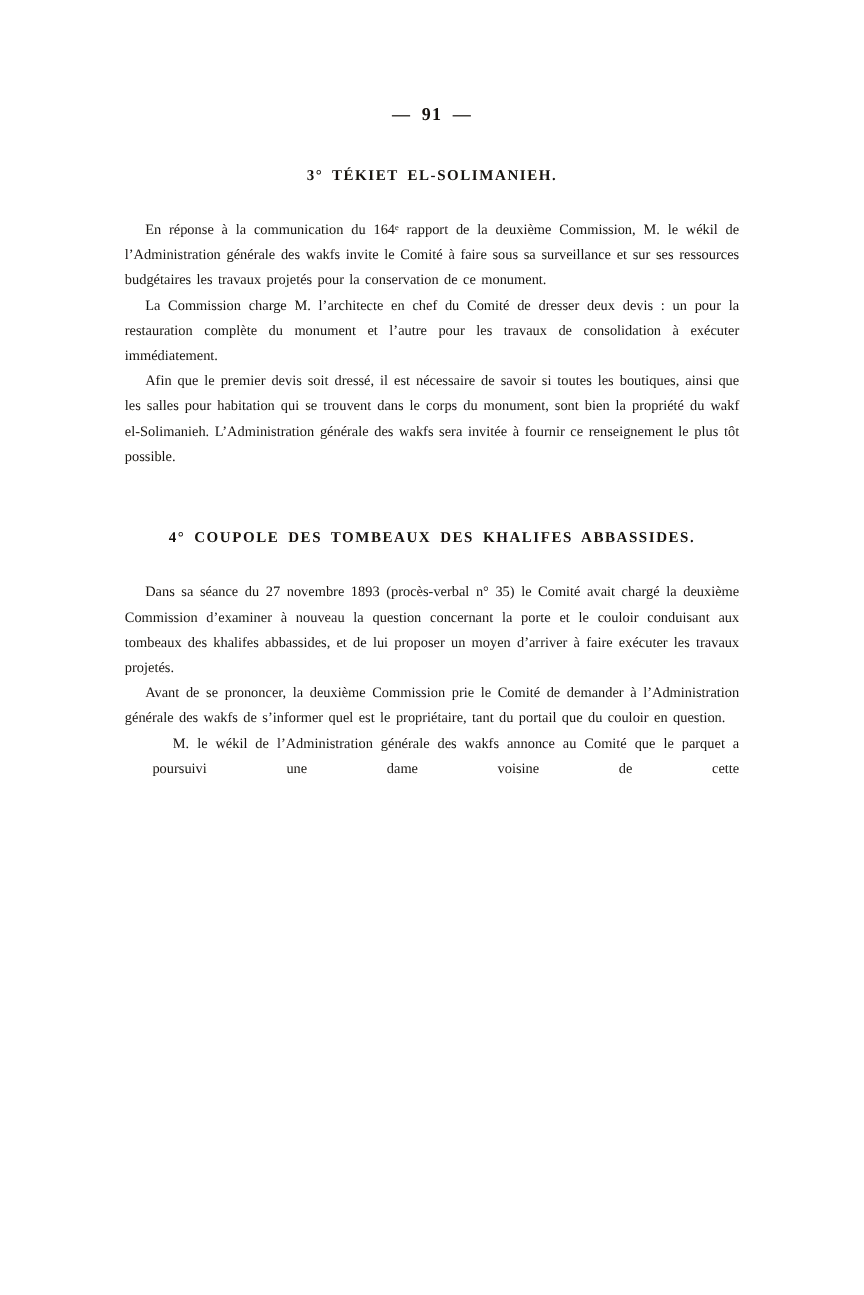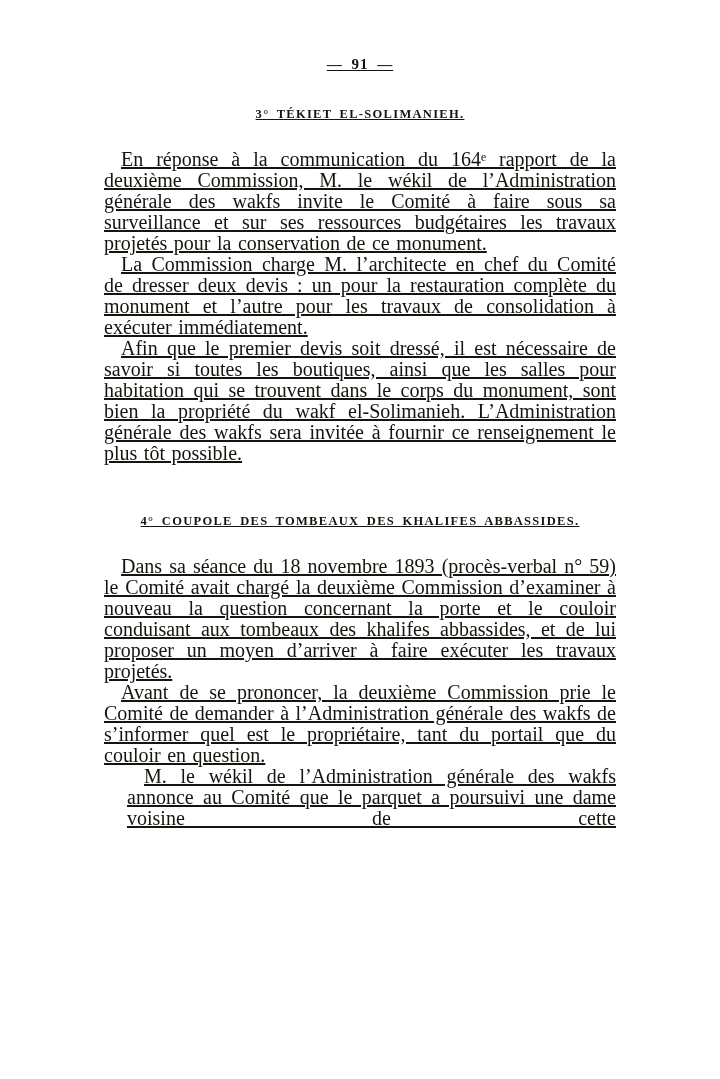--- a/index.html
+++ b/index.html
@@ -11,22 +11,21 @@
     height: 1079px;
     background: #ffffff;
     color: #17130f;
     font-family: "Liberation Serif", "DejaVu Serif", serif;
     overflow: hidden;
     -webkit-font-smoothing: antialiased;
   }
   .page {
     width: 512px;
     margin: 0 auto;
-    padding-top: 56px;
-    text-decoration: underline;
+    padding-top: 88px;
   }
   .page-number {
     text-align: center;
     font-size: 15px;
     font-weight: 700;
     letter-spacing: 1px;
     word-spacing: 4px;
   }
   .section-heading {
     text-align: center;
@@ -35,21 +34,21 @@
     letter-spacing: 1.3px;
     word-spacing: 3px;
     margin: 50px 0 27px 0;
   }
   .section-heading.first {
     margin-top: 34px;
     text-align: center;
   }
   .body-text p {
     margin: 0;
-    font-size: 20px;
+    font-size: 12px;
     line-height: 21px;
     text-align: justify;
     text-indent: 17px;
     word-spacing: 1.5px;
   }
   
   .body-text p.continued {
     text-align-last: justify;
     margin-left: 23px;
   }
@@ -66,21 +65,21 @@
     <div class="body-text">
       <p>En réponse à la communication du 164ᵉ rapport de la deuxième Commission, M. le wékil de l’Administration générale des wakfs invite le Comité à faire sous sa surveillance et sur ses ressources budgétaires les travaux projetés pour la conservation de ce monument.</p>
       <p>La Commission charge M. l’architecte en chef du Comité de dresser deux devis : un pour la restauration complète du monument et l’autre pour les travaux de consolidation à exécuter immédiatement.</p>
       <p>Afin que le premier devis soit dressé, il est nécessaire de savoir si toutes les boutiques, ainsi que les salles pour habitation qui se trouvent dans le corps du monument, sont bien la propriété du wakf el-Solimanieh. L’Administration générale des wakfs sera invitée à fournir ce renseignement le plus tôt possible.</p>
     </div>
   </section>
 
   <section class="doc-section">
     <h2 class="section-heading">4° COUPOLE DES TOMBEAUX DES KHALIFES ABBASSIDES.</h2>
     <div class="body-text">
-      <p>Dans sa séance du 18 novembre 1893 (procès-verbal n° 59) le Comité avait chargé la deuxième Commission d’examiner à nouveau la question concernant la porte et le couloir conduisant aux tombeaux des khalifes abbassides, et de lui proposer un moyen d’arriver à faire exécuter les travaux projetés.</p>
+      <p>Dans sa séance du 27 novembre 1893 (procès-verbal n° 35) le Comité avait chargé la deuxième Commission d’examiner à nouveau la question concernant la porte et le couloir conduisant aux tombeaux des khalifes abbassides, et de lui proposer un moyen d’arriver à faire exécuter les travaux projetés.</p>
       <p>Avant de se prononcer, la deuxième Commission prie le Comité de demander à l’Administration générale des wakfs de s’informer quel est le propriétaire, tant du portail que du couloir en question.</p>
     </div>
   </section>
 
   <section class="doc-section">
     <div class="body-text">
       <p class="continued">M. le wékil de l’Administration générale des wakfs annonce au Comité que le parquet a poursuivi une dame voisine de cette</p>
     </div>
   </section>
 

